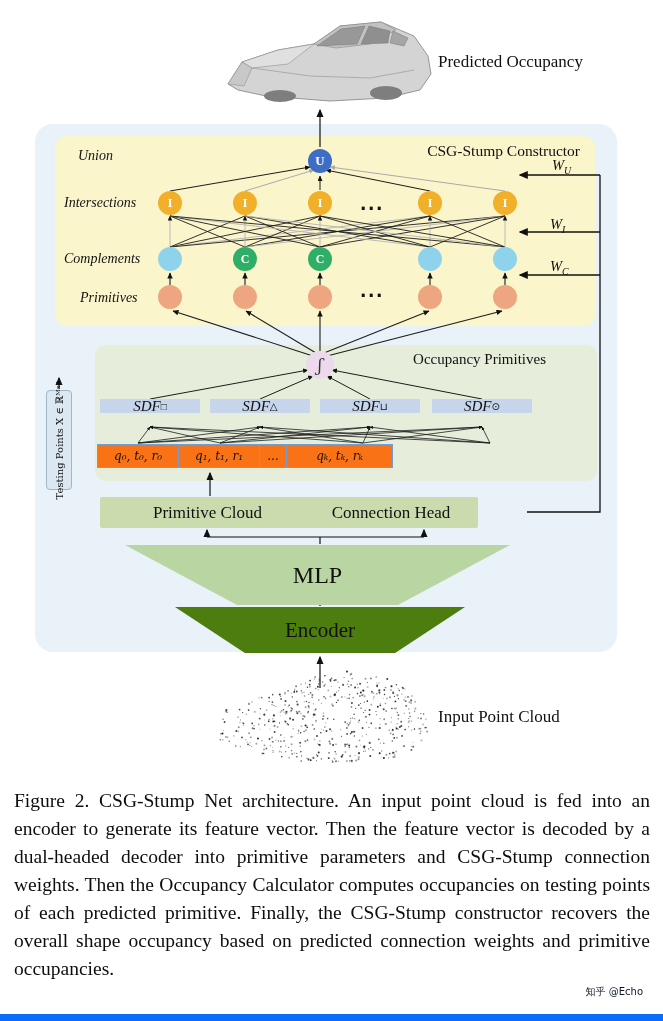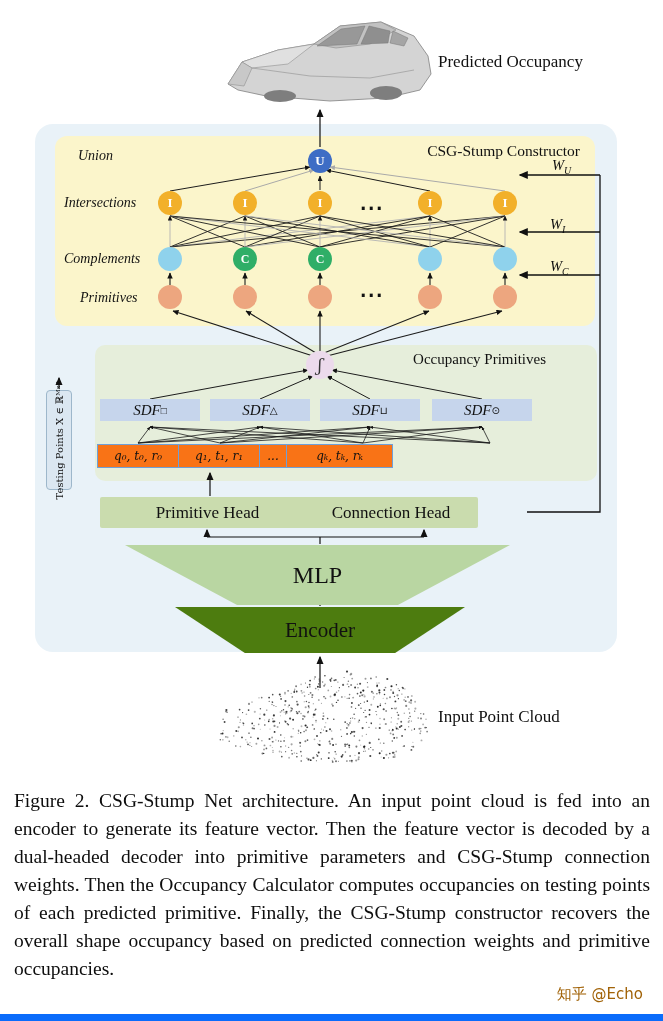--- a/index.html
+++ b/index.html
@@ -15,33 +15,33 @@
 .n-cg{background:#2fae67;font-size:12px}
 .n-cb{background:#8fd2ec}
 .n-p{background:#eda67f}
 .agg{position:absolute;left:306px;top:351px;width:28px;height:28px;background:#ecdaec;border-radius:50%;display:flex;align-items:center;justify-content:center;font-style:italic;font-size:16px;color:#333;z-index:3;font-family:"DejaVu Serif","DejaVu Sans",serif}
 .rowlabel{position:absolute;font-style:italic;font-size:14px;z-index:3}
 .dots{position:absolute;font-weight:bold;font-size:17px;letter-spacing:1.5px;z-index:3;font-family:"DejaVu Sans",sans-serif}
 .ctitle{position:absolute;top:142px;right:83px;font-weight:normal;font-size:15.5px;z-index:3}
 .gtitle{position:absolute;top:351px;right:117px;font-size:15px;z-index:3}
 .wlab{position:absolute;font-style:italic;font-size:14.5px;z-index:3}
 sub{font-size:.68em}
-.sdf{position:absolute;top:399px;width:100px;height:22px;background:#c6d5ec;display:flex;align-items:center;justify-content:center;font-style:italic;font-size:15px;z-index:3;font-family:"Liberation Serif","DejaVu Sans",serif}
+.sdf{position:absolute;top:399px;width:100px;height:14px;background:#c6d5ec;display:flex;align-items:center;justify-content:center;font-style:italic;font-size:15px;z-index:3;font-family:"Liberation Serif","DejaVu Sans",serif}
 .params{position:absolute;left:97px;top:444px;width:447px;height:24px;display:flex;z-index:3}
 .pcell{height:24px;border:1px solid #6f9fd8;background:#f97316;display:flex;align-items:center;justify-content:center;font-style:italic;font-size:12px;font-family:"DejaVu Serif","DejaVu Sans",serif}
 .pcell+.pcell{margin-left:-1px}
 .tbox{position:absolute;left:46px;top:390px;width:26px;height:100px;background:#dbe7f1;border:1px solid #9db7cb;border-radius:4px;z-index:3;display:flex;align-items:center;justify-content:center}
 .tbox span{writing-mode:vertical-rl;transform:rotate(180deg);font-size:10px;white-space:nowrap;font-family:"DejaVu Serif","DejaVu Sans",serif}
 .head{position:absolute;top:497px;height:31px;background:#cadcae;display:flex;align-items:center;justify-content:center;font-size:17px;z-index:3;border-radius:2px}
 .mlp{position:absolute;left:125px;top:545px;width:385px;height:60px;background:#b9d6a2;clip-path:polygon(0 0,100% 0,70.9% 100%,29.1% 100%);display:flex;align-items:center;justify-content:center;font-size:24px;z-index:3}
 .enc{position:absolute;left:175px;top:607px;width:290px;height:46px;background:#4d7c0f;clip-path:polygon(0 0,100% 0,75.9% 100%,24.1% 100%);display:flex;align-items:center;justify-content:center;font-size:21px;z-index:3}
 .sidelabel{position:absolute;font-size:17px;z-index:3}
 .figsvg{position:absolute;z-index:3}
 .caption{position:absolute;left:14px;top:787px;width:636px;font-size:19.5px;line-height:1.44;text-align:justify;z-index:3;color:#0d0d0d}
-.mark{position:absolute;right:20px;top:985px;font-size:15px;color:#a16207;z-index:4;font-family:"DejaVu Sans",sans-serif}
+.mark{position:absolute;right:20px;top:985px;font-size:10px;color:#0f172a;z-index:4;font-family:"DejaVu Sans",sans-serif}
 .bbar{position:absolute;left:0;top:1014px;width:663px;height:7px;background:#0b6cfb;z-index:4}
 </style>
 </head>
 <body>
 
 <div class="page">
 
   <svg class="figsvg" style="left:218px;top:8px" width="222" height="104" viewBox="0 0 222 104">
     <polygon points="10,76 24,54 60,42 96,36 122,18 163,14 196,28 210,48 213,66 202,82 168,90 112,93 48,88 20,82" fill="#d4d4d4" stroke="#808080" stroke-width="0.8"></polygon>
     <polygon points="24,54 60,42 96,36 70,56 34,60" fill="#e0e0e0" stroke="#909090" stroke-width="0.6"></polygon>
@@ -117,21 +117,21 @@
     <div class="pcell" style="width:82px">q₀, t₀, r₀</div>
     <div class="pcell" style="width:82px">q₁, t₁, r₁</div>
     <div class="pcell" style="width:28px">...</div>
     <div class="pcell" style="width:107px">qₖ, tₖ, rₖ</div>
   </div>
 
   <div class="tbox">
     <span>Testing Points X ∈ ℝᴹˣ³</span>
   </div>
 
-  <div class="head" style="left:100px;width:215px">Primitive Head</div>
+  <div class="head" style="left:100px;width:215px">Primitive Cloud</div>
   <div class="head" style="left:304px;width:174px">Connection Head</div>
 
   <div class="mlp">MLP</div>
   <div class="enc">Encoder</div>
 
   <svg id="pointcloud" class="figsvg" style="left:208px;top:662px" width="224" height="106" viewBox="0 0 224 106">
       <circle cx="117.5" cy="36.4" r="0.83" fill="#1a1a1a" opacity="0.54"></circle>
       <circle cx="64.7" cy="56.7" r="0.74" fill="#1a1a1a" opacity="0.38"></circle>
       <circle cx="96.0" cy="30.1" r="0.70" fill="#1a1a1a" opacity="0.49"></circle>
       <circle cx="155.3" cy="28.6" r="1.09" fill="#1a1a1a" opacity="0.93"></circle>

